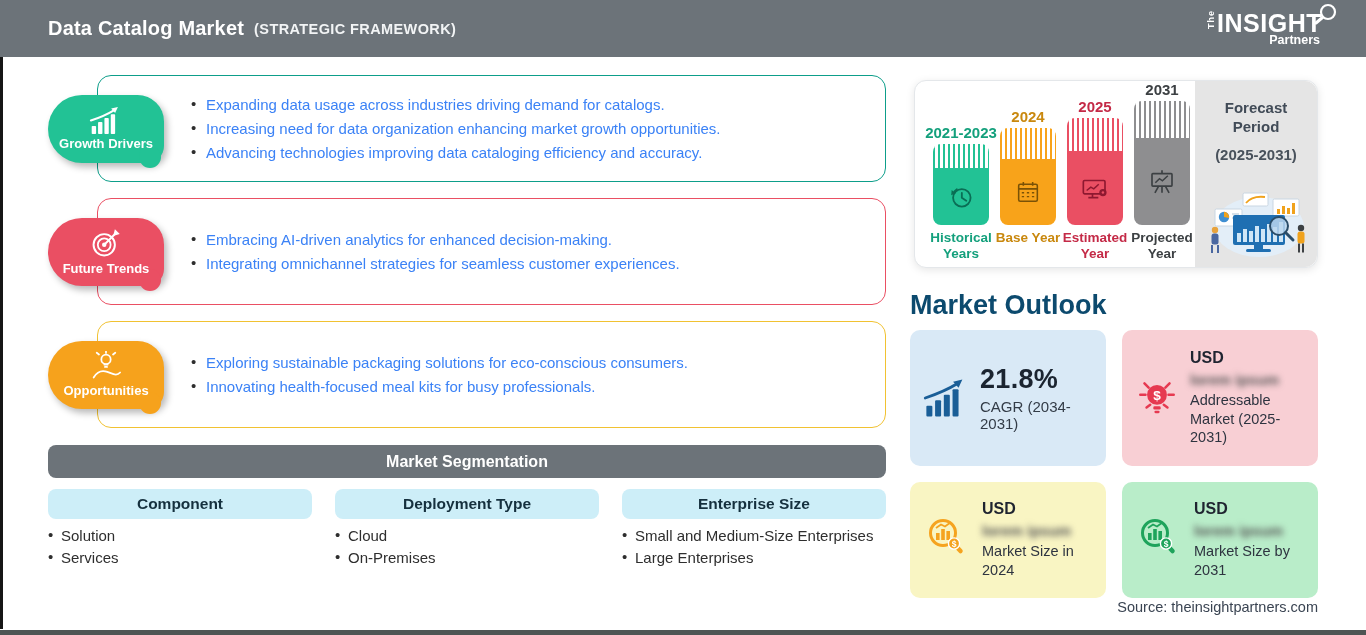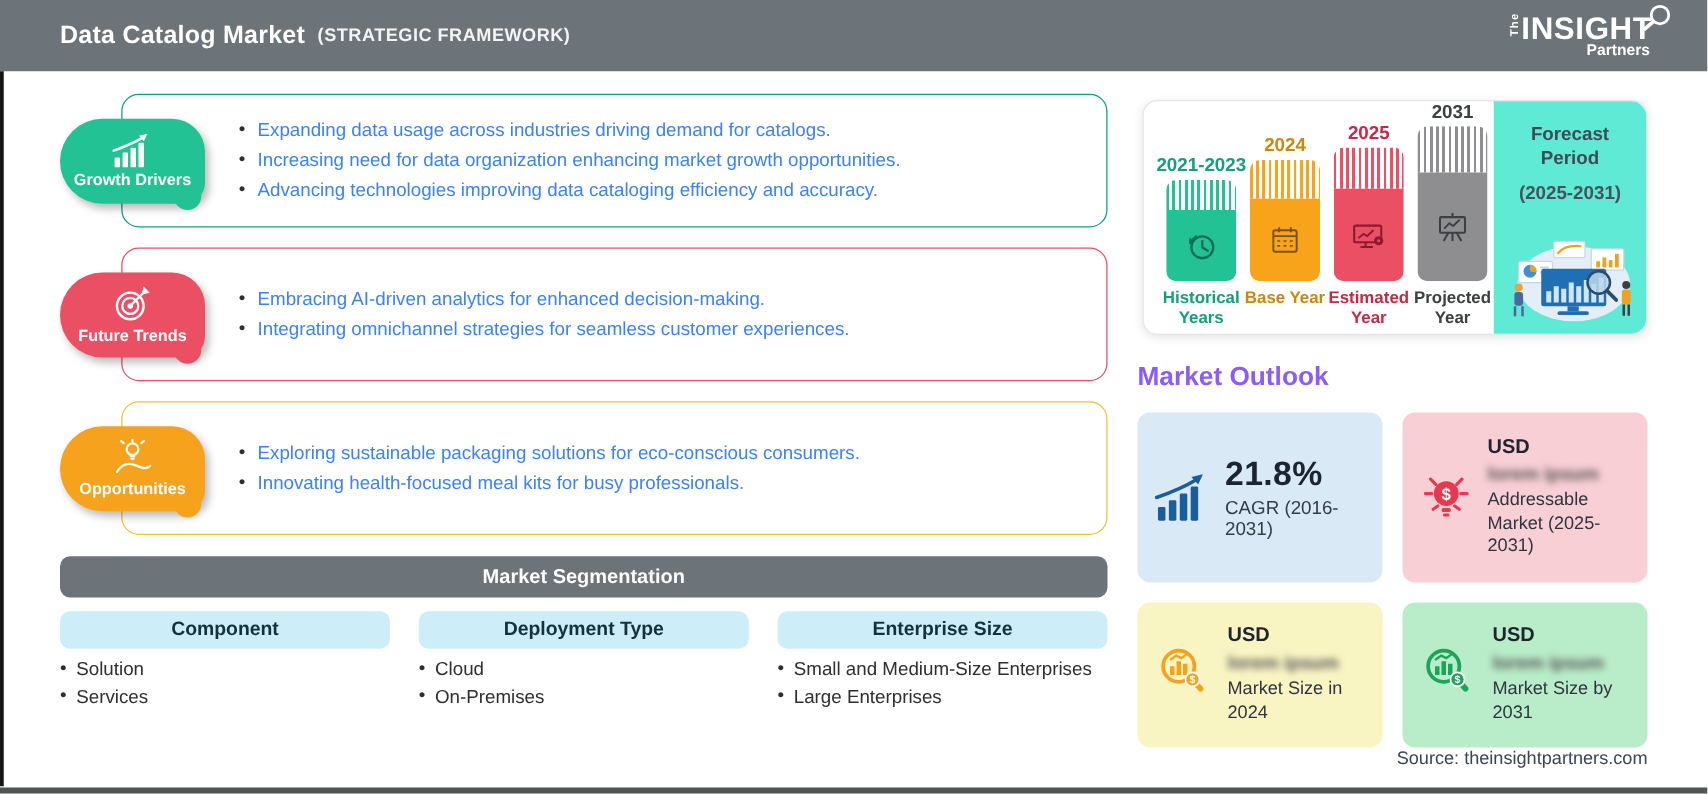--- a/index.html
+++ b/index.html
@@ -61,28 +61,28 @@
   .tyear { font-size:15px; font-weight:bold; color:var(--yc); margin-bottom:3px; white-space:nowrap; }
   .bar-body { width:56px; display:flex; flex-direction:column; border-radius:8px; overflow:hidden; }
   .stripes { background:repeating-linear-gradient(90deg, var(--c) 0 2.2px, #fff 2.2px 5px); }
   .solid { flex:1; background:var(--c); display:flex; align-items:center; justify-content:center; color:var(--ic); }
   .tlabel { height:42px; padding-top:5px; width:76px; text-align:center; font-size:13.5px; font-weight:bold;
             color:var(--yc); line-height:1.18; }
   .tbar-0 { --c:#22c295; --yc:#14a07c; --ic:#0a6e55; } .tbar-0 .bar-body{height:81px;}  .tbar-0 .stripes{height:24px;}
   .tbar-1 { --c:#f8a31a; --yc:#c9880e; --ic:#7a5206; } .tbar-1 .bar-body{height:97px;}  .tbar-1 .stripes{height:31px;}
   .tbar-2 { --c:#ea4f63; --yc:#c42a47; --ic:#8e1830; } .tbar-2 .bar-body{height:107px;} .tbar-2 .stripes{height:33px;}
   .tbar-3 { --c:#8e8e90; --yc:#3c4043; --ic:#3c4043; } .tbar-3 .bar-body{height:126px;} .tbar-3 .stripes{height:37px;}
-  .forecast { position:absolute; right:0; top:0; bottom:0; width:122px; background:#5eead4;
+  .forecast { position:absolute; right:0; top:0; bottom:0; width:122px; background:#e5e5e5;
               border-radius:0 12px 12px 0; text-align:center; padding-top:18px; }
   .f-line { font-size:15px; font-weight:bold; color:#414b57; line-height:1.25; }
   .f-range { font-size:15px; font-weight:600; color:#49525c; margin-top:9px; }
   .f-illu { position:absolute; left:50%; transform:translateX(-50%); bottom:8px; }
 
   
-  .outlook-heading { position:absolute; left:910px; top:290px; font-size:21px; font-weight:bold; color:#8b5cf6; }
+  .outlook-heading { position:absolute; left:910px; top:290px; font-size:27px; font-weight:bold; color:#0c4a6e; }
   .cards { position:absolute; left:910px; top:330px; display:grid; grid-template-columns:196px 196px;
            grid-template-rows:136px 116px; gap:16px; }
   .card { border-radius:10px; display:flex; align-items:center; padding:0 13px 0 12px; gap:10px; }
   .card-blue   { background:#d9e9f6; }
   .card-pink   { background:#f8cfd4; }
   .card-yellow { background:#f9f5c3; }
   .card-green  { background:#b9edc9; }
   .card-icon { flex:0 0 auto; display:flex; align-items:center; justify-content:center; }
   .card-col { display:flex; flex-direction:column; }
   .card-value { font-size:27px; font-weight:800; color:#1b2430; letter-spacing:.3px; }
@@ -330,21 +330,21 @@
           <rect x="12" y="19" width="5.5" height="15" rx="1"></rect>
           <rect x="20" y="14" width="5.5" height="20" rx="1"></rect>
           <rect x="28" y="9" width="5.5" height="25" rx="1"></rect>
         </g>
         <path d="M3 17 C 12 14, 24 9, 33 3.5" stroke="#1a5e97" stroke-width="2.6" fill="none" stroke-linecap="round"></path>
         <polygon points="37,0 28.5,2 33.5,7.5" fill="#1a5e97"></polygon>
       </svg>
     </span>
     <span class="card-col">
       <span class="card-value">21.8%</span>
-      <span class="card-sub">CAGR (2016-2031)</span>
+      <span class="card-sub">CAGR (2034-2031)</span>
     </span>
   </div>
 
   <div class="card card-pink">
     <span class="card-icon">
       <svg width="46" height="46" viewBox="0 0 44 44">
         <g stroke="#e63950" stroke-width="2.4" stroke-linecap="round">
           <path d="M10 8 l4 4 M34 8 l-4 4 M6 19 h5 M38 19 h-5 M12 31 l3.5 -2.5 M32 31 l-3.5 -2.5"></path>
         </g>
         <circle cx="22" cy="19" r="9.5" fill="#e63950"></circle>

